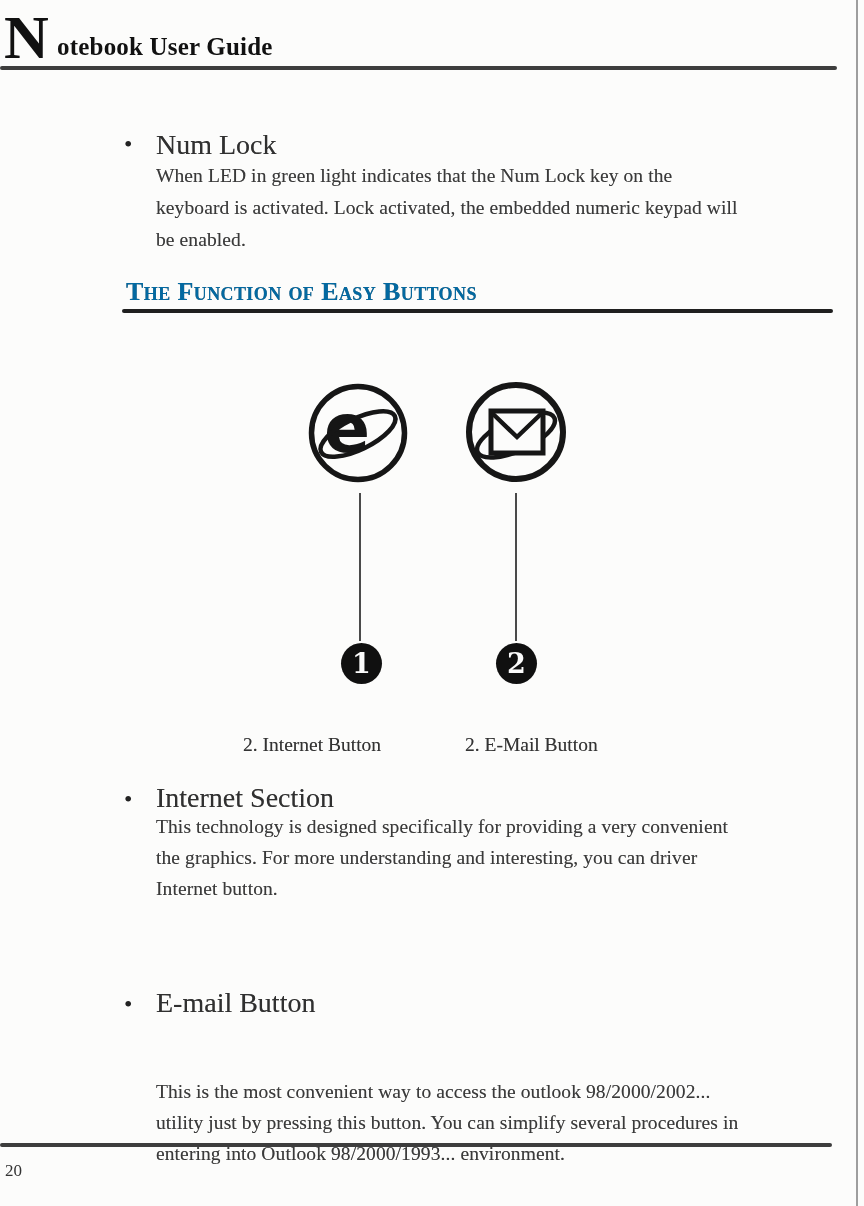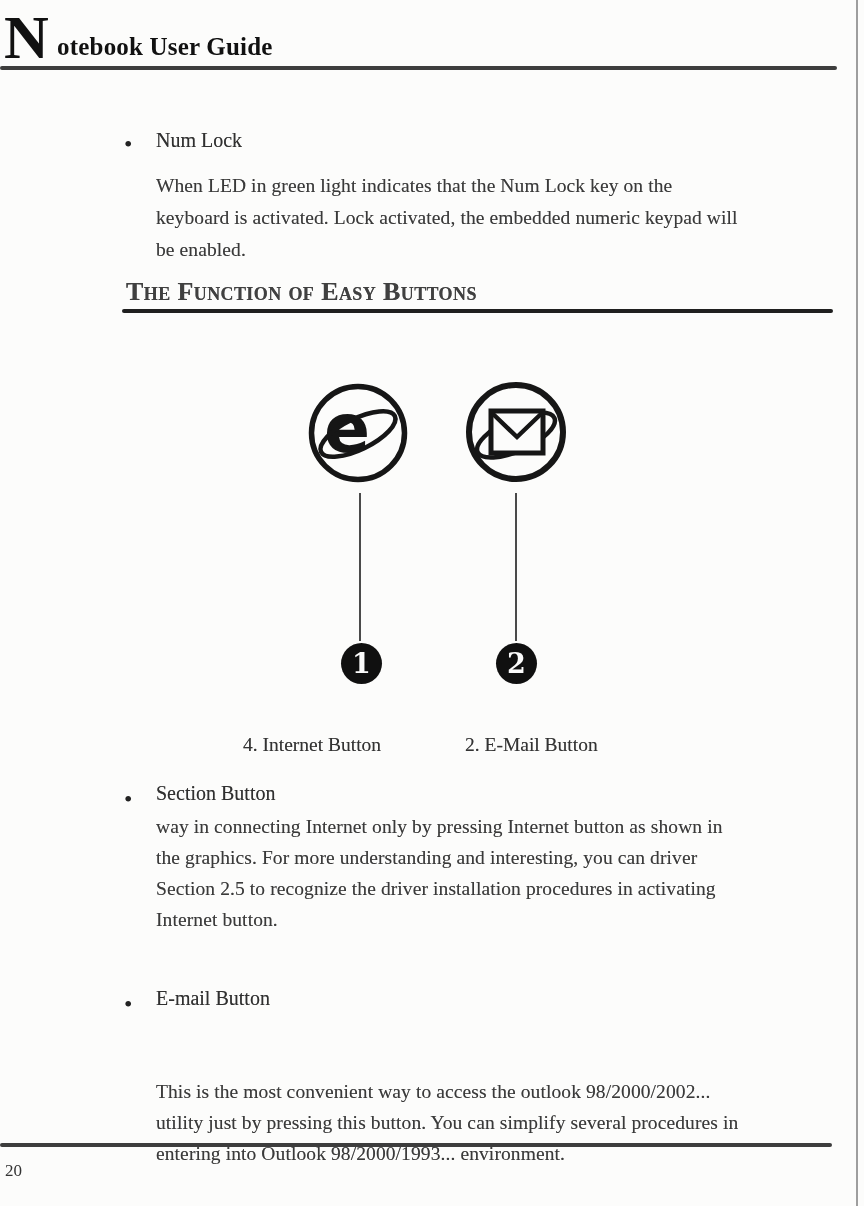--- a/index.html
+++ b/index.html
@@ -7,28 +7,28 @@
     position:relative;width:864px;height:1206px;overflow:hidden;
     background:#fcfcfb;font-family:"Liberation Serif",serif;color:#2f2f2f;
   }
   .abs{position:absolute;}
   
   .hdr-initial{left:4px;top:6px;font-size:62px;line-height:1;font-weight:bold;color:#111;}
   .hdr-rest{left:57px;top:33px;font-size:25px;font-weight:bold;color:#111;letter-spacing:0.2px;}
   .hdr-rule{left:0;top:66px;width:837px;height:4px;background:#3d3d3d;border-radius:2px;}
   
   .bullet{font-size:24px;line-height:1;color:#222;}
-  .item-title{font-size:20px;color:#303030;white-space:nowrap;text-shadow:0 0 0.5px rgba(70,70,70,.55);}
+  .item-title{font-size:28px;color:#303030;white-space:nowrap;text-shadow:0 0 0.5px rgba(70,70,70,.55);}
   .body{font-size:19.5px;color:#3a3a3a;letter-spacing:0.1px;text-shadow:0 0 0.5px rgba(80,80,80,.5);}
   .body .tline{white-space:nowrap;}
   .lh32 .tline{height:32px;line-height:32px;}
   .lh31 .tline{height:31px;line-height:31px;}
   
   .sec-heading{left:126px;top:277px;font-size:26px;font-weight:bold;font-variant:small-caps;
-    letter-spacing:0.4px;color:#404040;white-space:nowrap;text-shadow:0 0 0.5px rgba(40,40,40,.6);}
+    letter-spacing:0.4px;color:#0369a1;white-space:nowrap;text-shadow:0 0 0.5px rgba(40,40,40,.6);}
   .sec-underline{left:122px;top:309px;width:711px;height:4px;background:#1f1f1f;border-radius:2px;}
   
   .icon-svg{display:block;}
   .callout-line{width:2px;background:#4a4a4a;}
   .badge{width:41px;height:41px;border-radius:50%;background:#101010;display:flex;align-items:center;justify-content:center;}
   .badge span{color:#fbfbfb;font-size:27px;font-weight:bold;font-family:"DejaVu Serif",serif;line-height:1;}
   .caption{font-size:19.5px;color:#333;white-space:nowrap;text-shadow:0 0 0.5px rgba(80,80,80,.5);}
   
   .ftr-rule{left:0;top:1143px;width:832px;height:4px;background:#3d3d3d;border-radius:2px;}
   .page-num{left:5px;top:1161px;font-size:17px;color:#333;}
@@ -41,21 +41,21 @@
 
   <div>
     <div class="abs hdr-initial">N</div>
     <div class="abs hdr-rest">otebook User Guide</div>
     <div class="abs hdr-rule"></div>
   </div>
 
   <div>
     <div class="abs bullet" style="left:124px;top:132px;">•</div>
     <div class="abs item-title" style="left:156px;top:129px;">Num Lock</div>
-    <div class="abs body lh32" style="left:156px;top:170px;">
+    <div class="abs body lh32" style="left:156px;top:160px;">
       <div class="tline">When LED in green light indicates that the Num Lock key on the</div>
       <div class="tline">keyboard is activated. Lock activated, the embedded numeric keypad will</div>
       <div class="tline">be enabled.</div>
     </div>
   </div>
 
   <div class="abs sec-heading">The Function of Easy Buttons</div>
   <div class="abs sec-underline"></div>
 
   <div>
@@ -76,31 +76,30 @@
     <div class="abs callout-line" style="left:359px;top:493px;height:148px;"></div>
     <div class="abs callout-line" style="left:515px;top:493px;height:148px;"></div>
 
     <div class="abs badge" style="left:341px;top:643px;">
       <span>1</span>
     </div>
     <div class="abs badge" style="left:496px;top:643px;">
       <span>2</span>
     </div>
 
-    <div class="abs caption" style="left:243px;top:734px;">4. Internet Button</div>
+    <div class="abs caption" style="left:243px;top:734px;">2. Internet Button</div>
     <div class="abs caption" style="left:465px;top:734px;">2. E-Mail Button</div>
   </div>
 
   <div>
     <div class="abs bullet" style="left:124px;top:787px;">•</div>
-    <div class="abs item-title" style="left:156px;top:782px;">Section Button</div>
+    <div class="abs item-title" style="left:156px;top:782px;">Internet Section</div>
     <div class="abs body lh31" style="left:156px;top:811px;">
-      <div class="tline">way in connecting Internet only by pressing Internet button as shown in</div>
+      <div class="tline">This technology is designed specifically for providing a very convenient</div>
       <div class="tline">the graphics. For more understanding and interesting, you can driver</div>
-      <div class="tline">Section 2.5 to recognize the driver installation procedures in activating</div>
       <div class="tline">Internet button.</div>
     </div>
   </div>
 
   <div>
     <div class="abs bullet" style="left:124px;top:992px;">•</div>
     <div class="abs item-title" style="left:156px;top:987px;">E-mail Button</div>
     <div class="abs body lh31" style="left:156px;top:1048px;margin-top:28px;">
       <div class="tline">This is the most convenient way to access the outlook 98/2000/2002...</div>
       <div class="tline">utility just by pressing this button. You can simplify several procedures in</div>

